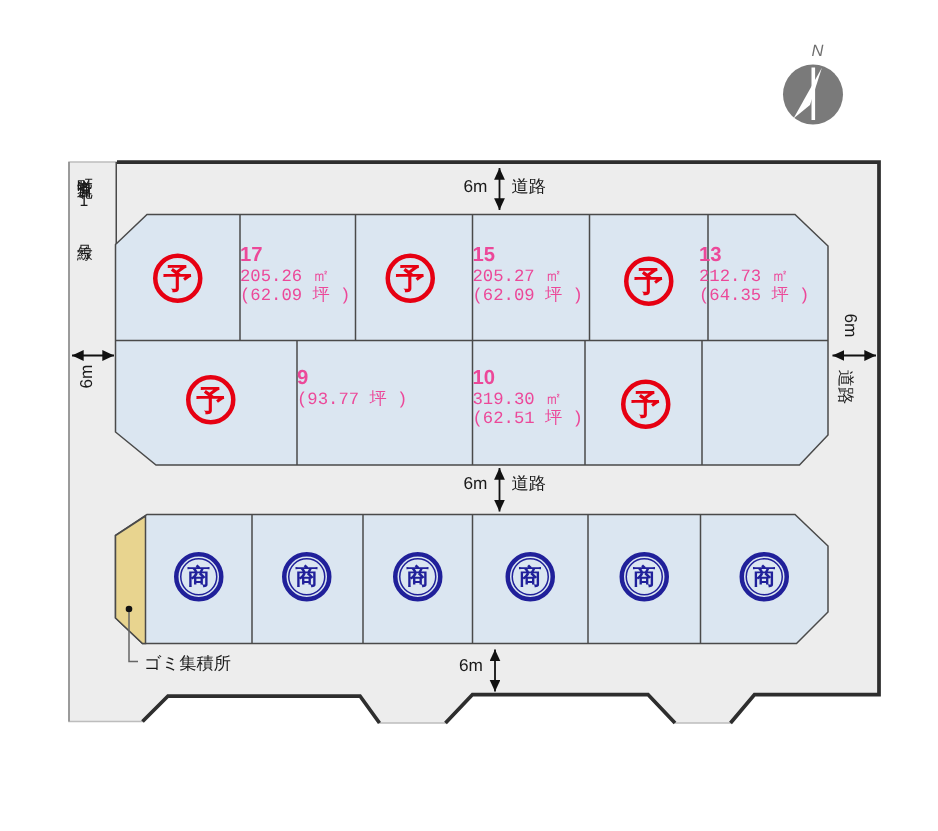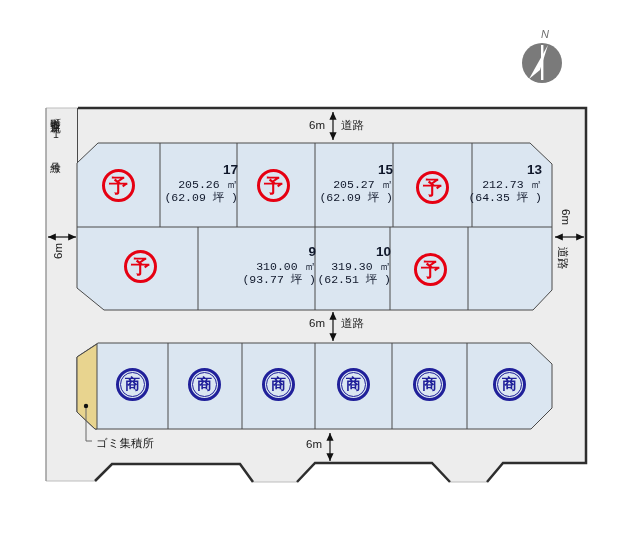--- a/index.html
+++ b/index.html
@@ -5,21 +5,21 @@
   html,body{margin:0;padding:0;background:#fff;}
   .stage{position:relative;width:625px;height:554px;overflow:hidden;
          font-family:"Liberation Sans","DejaVu Sans",sans-serif;color:#111;}
   .stage svg{position:absolute;left:0;top:0;}
   .label{position:absolute;white-space:nowrap;color:#1a1a1a;font-size:11.5px;line-height:14px;}
   .n-label{font-style:italic;color:#6e6e6e;font-size:11px;}
   .v-upright{writing-mode:vertical-rl;text-orientation:upright;letter-spacing:1px;
              font-size:10.5px;white-space:normal;}
   .rot-ccw{transform:rotate(-90deg);transform-origin:center;text-align:center;}
   .rot-cw{transform:rotate(90deg);transform-origin:center;text-align:center;}
-  .lot-label{position:absolute;text-align:right;color:#0f172a;}
+  .lot-label{position:absolute;text-align:left;color:#ec4899;}
   .lot-label .num{font-size:13.5px;font-weight:bold;line-height:16px;}
   .lot-label .ar{font-size:11.5px;line-height:13px;font-family:Liberation Mono, monospace;}
   .mark{position:absolute;width:33px;height:33px;border-radius:50%;box-sizing:border-box;
         display:flex;align-items:center;justify-content:center;font-weight:bold;background:transparent;}
   .mark.red{border:3px solid #e60012;color:#e60012;font-size:19px;}
   .mark.navy{border:3px solid #20209a;color:#20209a;}
   .mark.navy .inner{width:25px;height:25px;box-sizing:border-box;border:1.5px solid #20209a;
         border-radius:50%;display:flex;align-items:center;justify-content:center;font-size:15px;font-weight:bold;}
 </style>
 </head>
@@ -113,21 +113,20 @@
     <div class="ar">(62.09 坪 )</div>
   </div>
   <div class="lot-label" style="left:466px;top:162px;width:76px;">
     <div class="num">13</div>
     <div class="ar">212.73 ㎡</div>
     <div class="ar">(64.35 坪 )</div>
   </div>
 
   <div class="lot-label" style="left:198px;top:244px;width:118px;">
     <div class="num">9</div>
-    <div class="ar">310.00 ㎡</div>
     <div class="ar">(93.77 坪 )</div>
   </div>
   <div class="lot-label" style="left:315px;top:244px;width:76px;">
     <div class="num">10</div>
     <div class="ar">319.30 ㎡</div>
     <div class="ar">(62.51 坪 )</div>
   </div>
 
   <div class="mark red" style="left:102px;top:169px;">
       <span>予</span>

